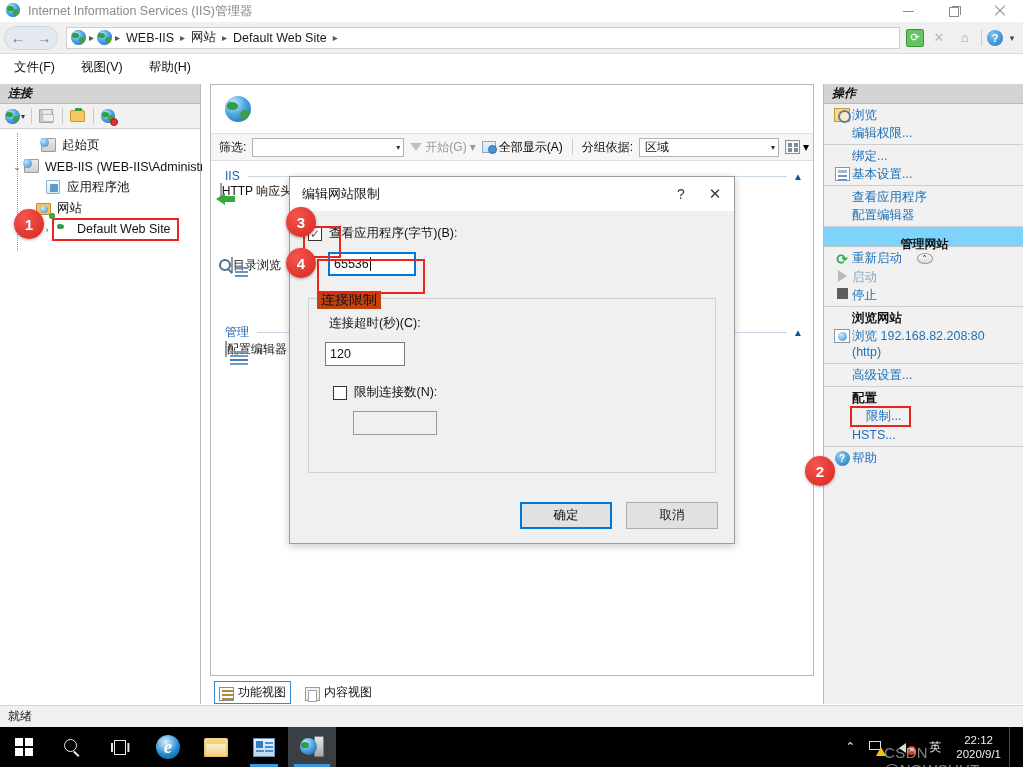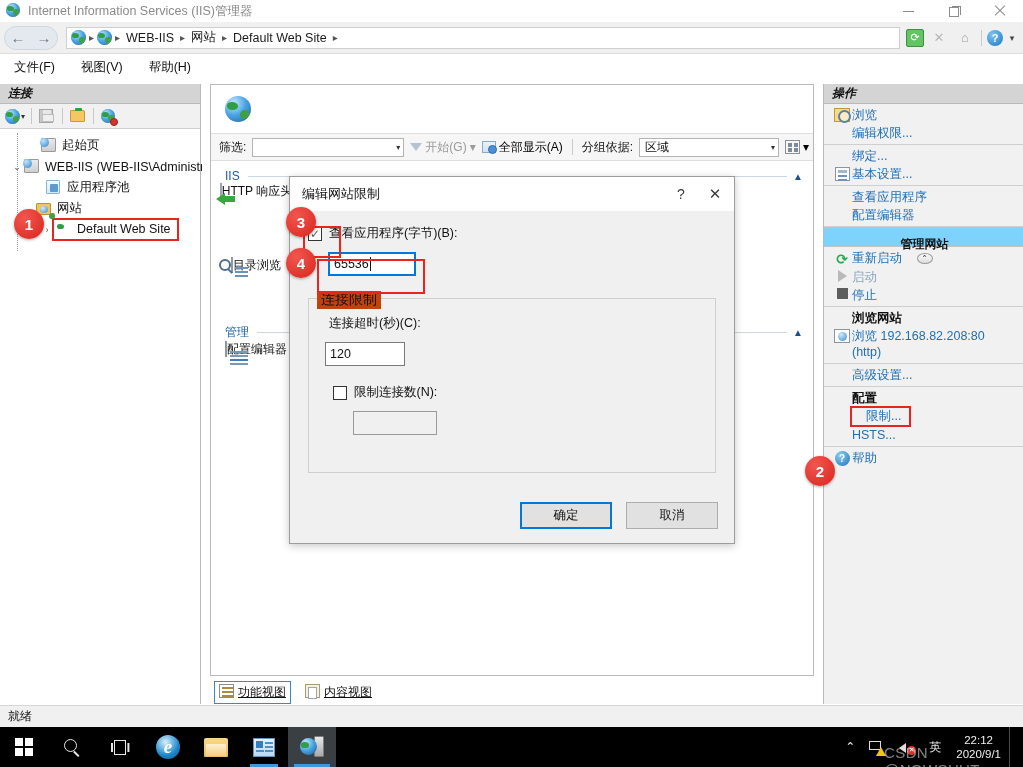--- a/index.html
+++ b/index.html
@@ -307,21 +307,21 @@
     border: 1px solid #8d9aa6; position: relative;
   }
   .cfg-ico .tbar { position:absolute; left:0; top:0; right:0; height:5px; background:#dbe8f4; border-bottom:1px solid #a8bccf; }
   .cfg-ico .bl { position:absolute; left:4px; top:9px; width:18px; height:2px; background:#7b98b5;
                  box-shadow: 0 4px 0 #7b98b5, 0 8px 0 #3f7fbf, 0 12px 0 #7b98b5; }
 
   #bottomtabs {
     position: absolute; left: 8px; top: 595px; width: 604px; height: 26px;
     display: flex; align-items: center; gap: 10px; padding-left: 4px;
   }
-  .vtab { display: flex; align-items: flex-start; gap: 4px; font-size: 12px; color: #111; padding: 2px 4px; text-decoration: underline; }
+  .vtab { display: flex; align-items: flex-end; gap: 4px; font-size: 12px; color: #111; padding: 2px 4px; }
   .vtab.active { border: 1px solid #3a87cd; }
   .vtab-ico1 {
     width: 15px; height: 14px; border: 1px solid #8c8c8c; background: #fdfdfd; position: relative;
   }
   .vtab-ico1::before {
     content:""; position:absolute; left:2px; top:2px; width:11px; height:2px; background:#b08a3e;
     box-shadow: 0 4px 0 #b08a3e, 0 8px 0 #b08a3e;
   }
   .vtab-ico2 {
     width: 15px; height: 14px; background: #f5f0e0; border: 1px solid #a79a76; position: relative;

